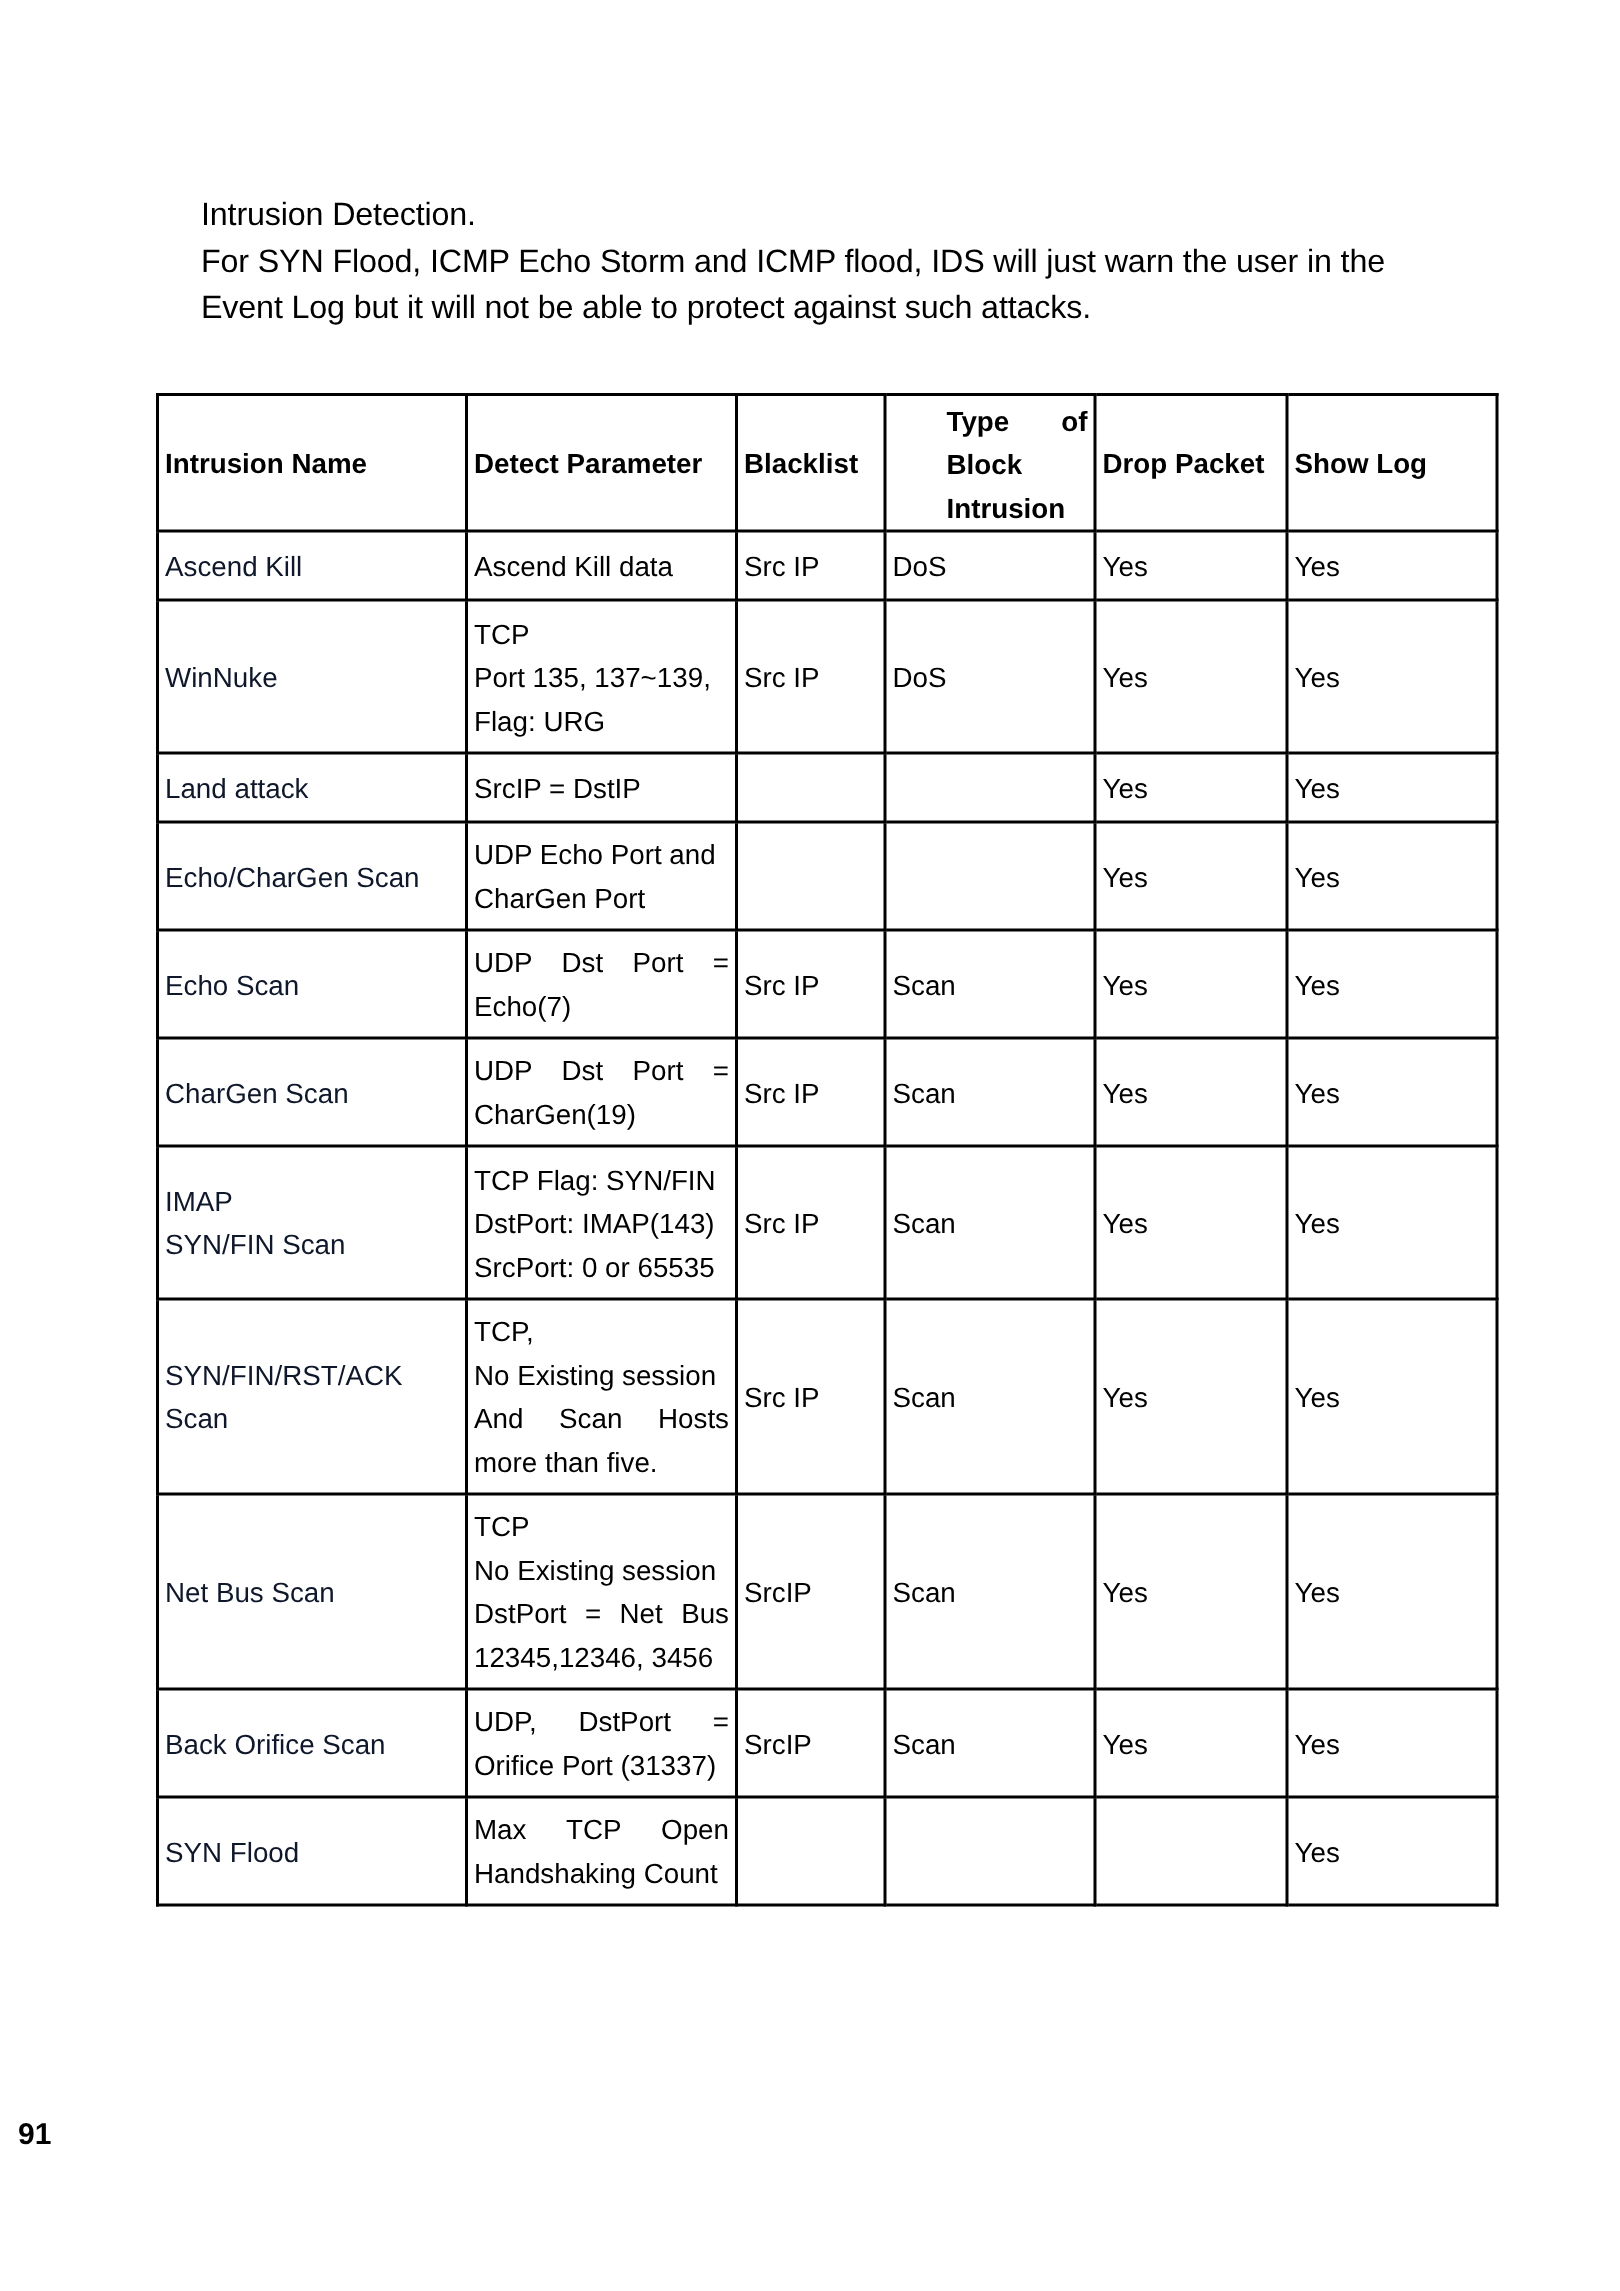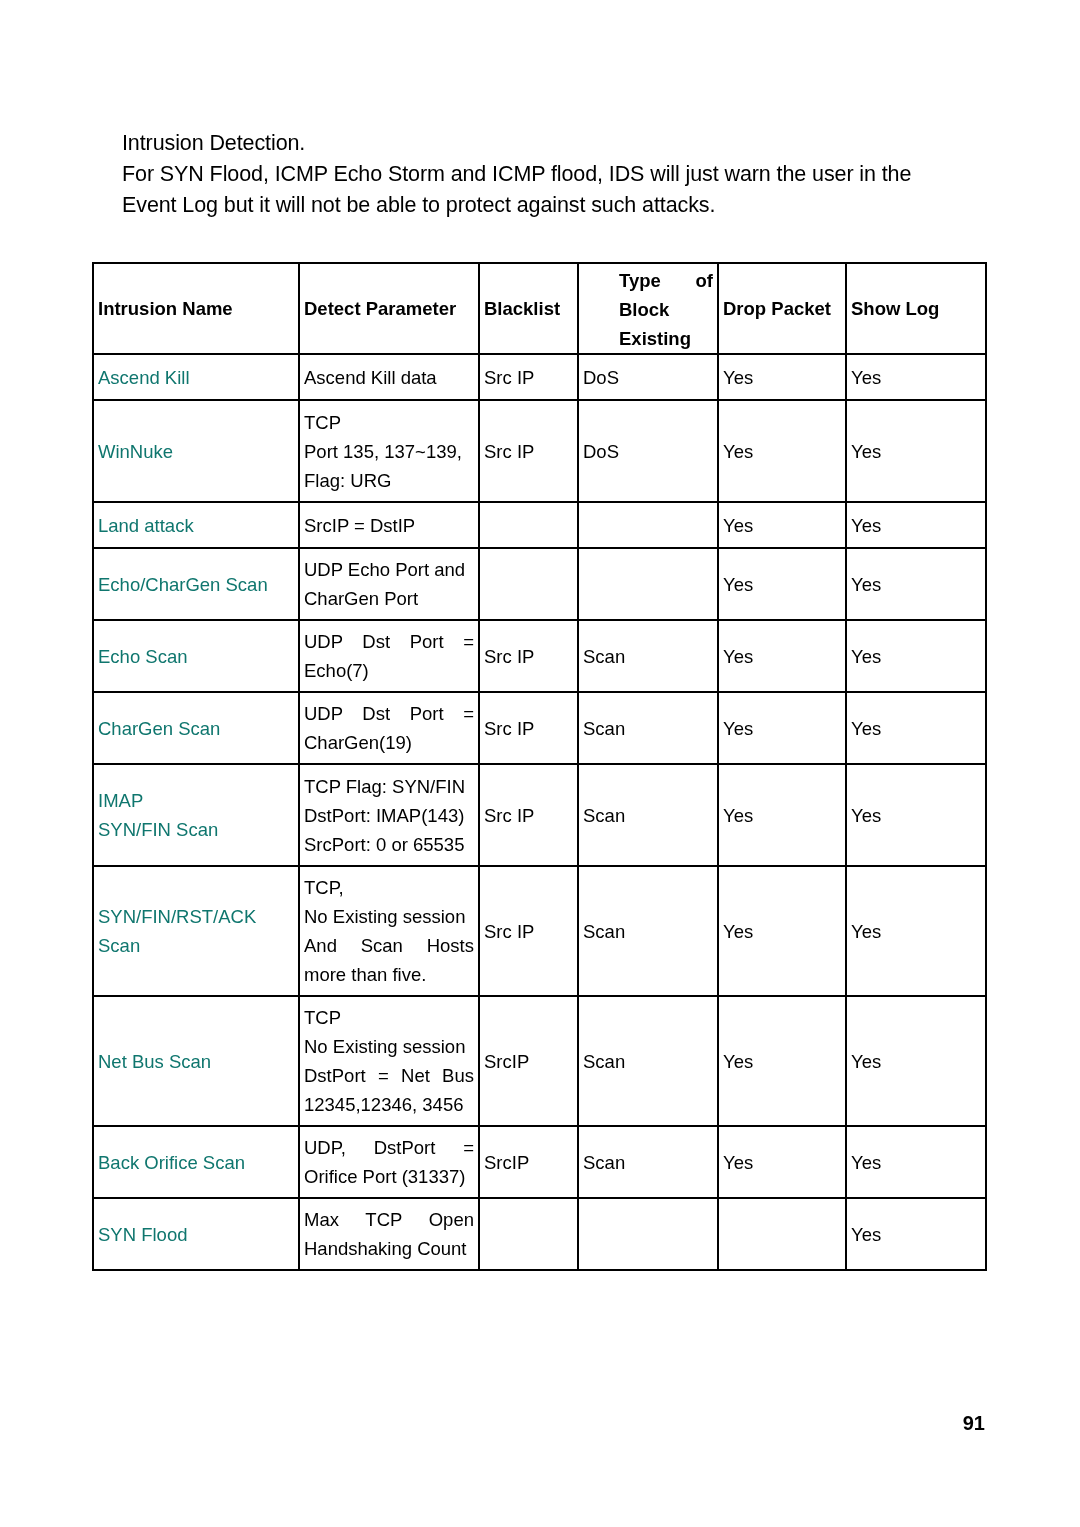--- a/index.html
+++ b/index.html
@@ -11,21 +11,21 @@
     width: 1080px;
     height: 1527px;
     font-family: "Liberation Sans", sans-serif;
     color: #000000;
     position: relative;
     overflow: hidden;
   }
 
   .page {
     position: absolute;
-    left: 0; top: 0;
+    left: 12px; top: 0;
     width: 1052px;
     height: 1527px;
   }
 
   
   .intro {
     position: absolute;
     left: 122px;
     top: 128px;
     width: 860px;
@@ -63,21 +63,21 @@
 
   
   col.c0 { width: 206px; }
   col.c1 { width: 180px; }
   col.c2 { width: 99px; }
   col.c3 { width: 140px; }
   col.c4 { width: 128px; }
   col.c5 { width: 140px; }
 
   .name-cell {
-    color: #0f766e;
+    color: #0f172a;
     font-weight: bold;
     font-size: 19px;
     line-height: 33px;
   }
   .justify-lines span {
     display: block;
     text-align: justify;
     text-align-last: justify;
   }
   .justify-lines span.last {
@@ -108,21 +108,21 @@
   tr.h3 td { height: 100px; }
   tr.h2 td { height: 70px; }
   tr.h4 td { height: 128px; }
 
   
   .page-number {
     position: absolute;
     left: 0;
     top: 1412px;
     width: 985px;
-    text-align: right;
+    text-align: left;
     font-size: 20px;
     font-weight: bold;
   }
 </style>
 </head>
 <body>
 
 <div class="page">
 
   <div class="intro">
@@ -140,21 +140,21 @@
         <col class="c4">
         <col class="c5">
     </colgroup>
     <thead>
       <tr class="h-header">
         <th>Intrusion Name</th>
         <th>Detect Parameter</th>
         <th>Blacklist</th>
         <th class="hdr-blockdur">
           <span class="l1">Type of Block</span>
-          <span class="l2">Existing</span>
+          <span class="l2">Intrusion</span>
         </th>
         <th>Drop Packet</th>
         <th>Show Log</th>
       </tr>
     </thead>
     <tbody>
 
       <tr class="h1">
         <td class="name-cell">Ascend Kill</td>
         <td>

